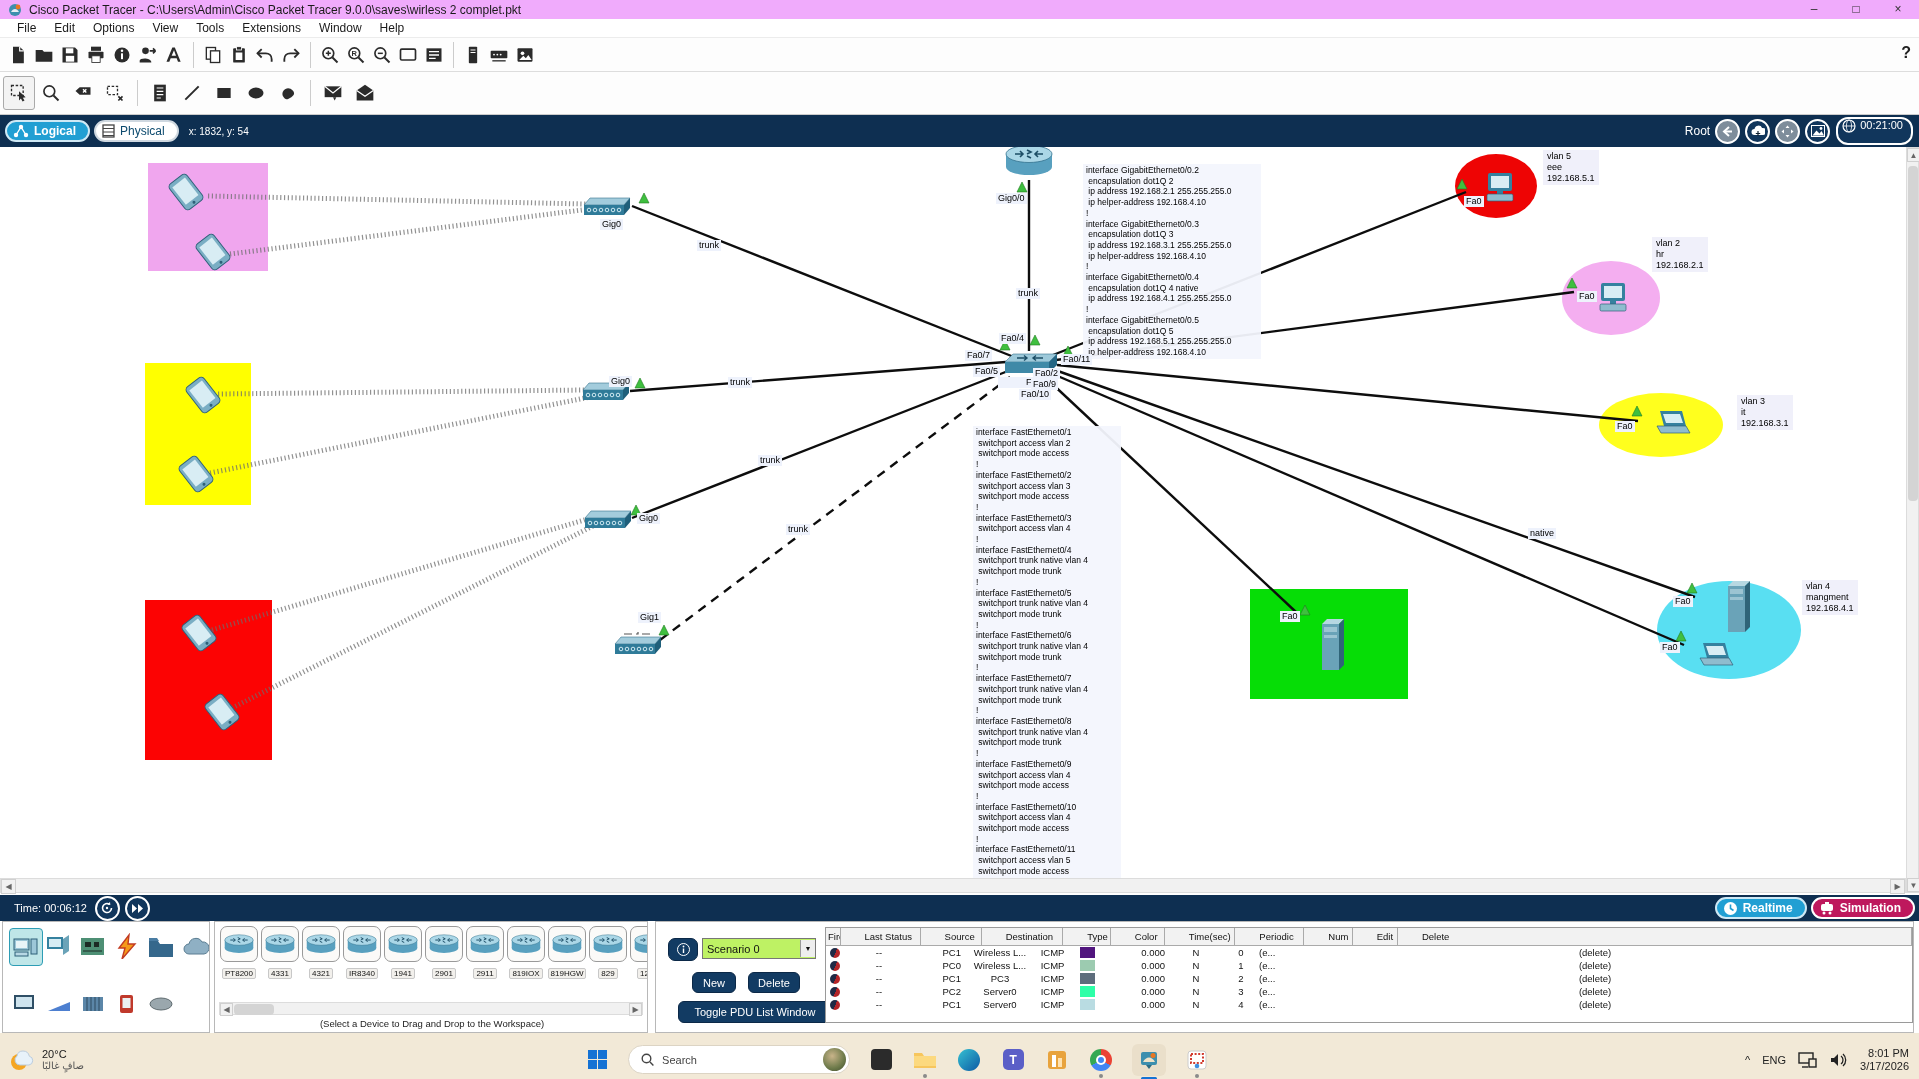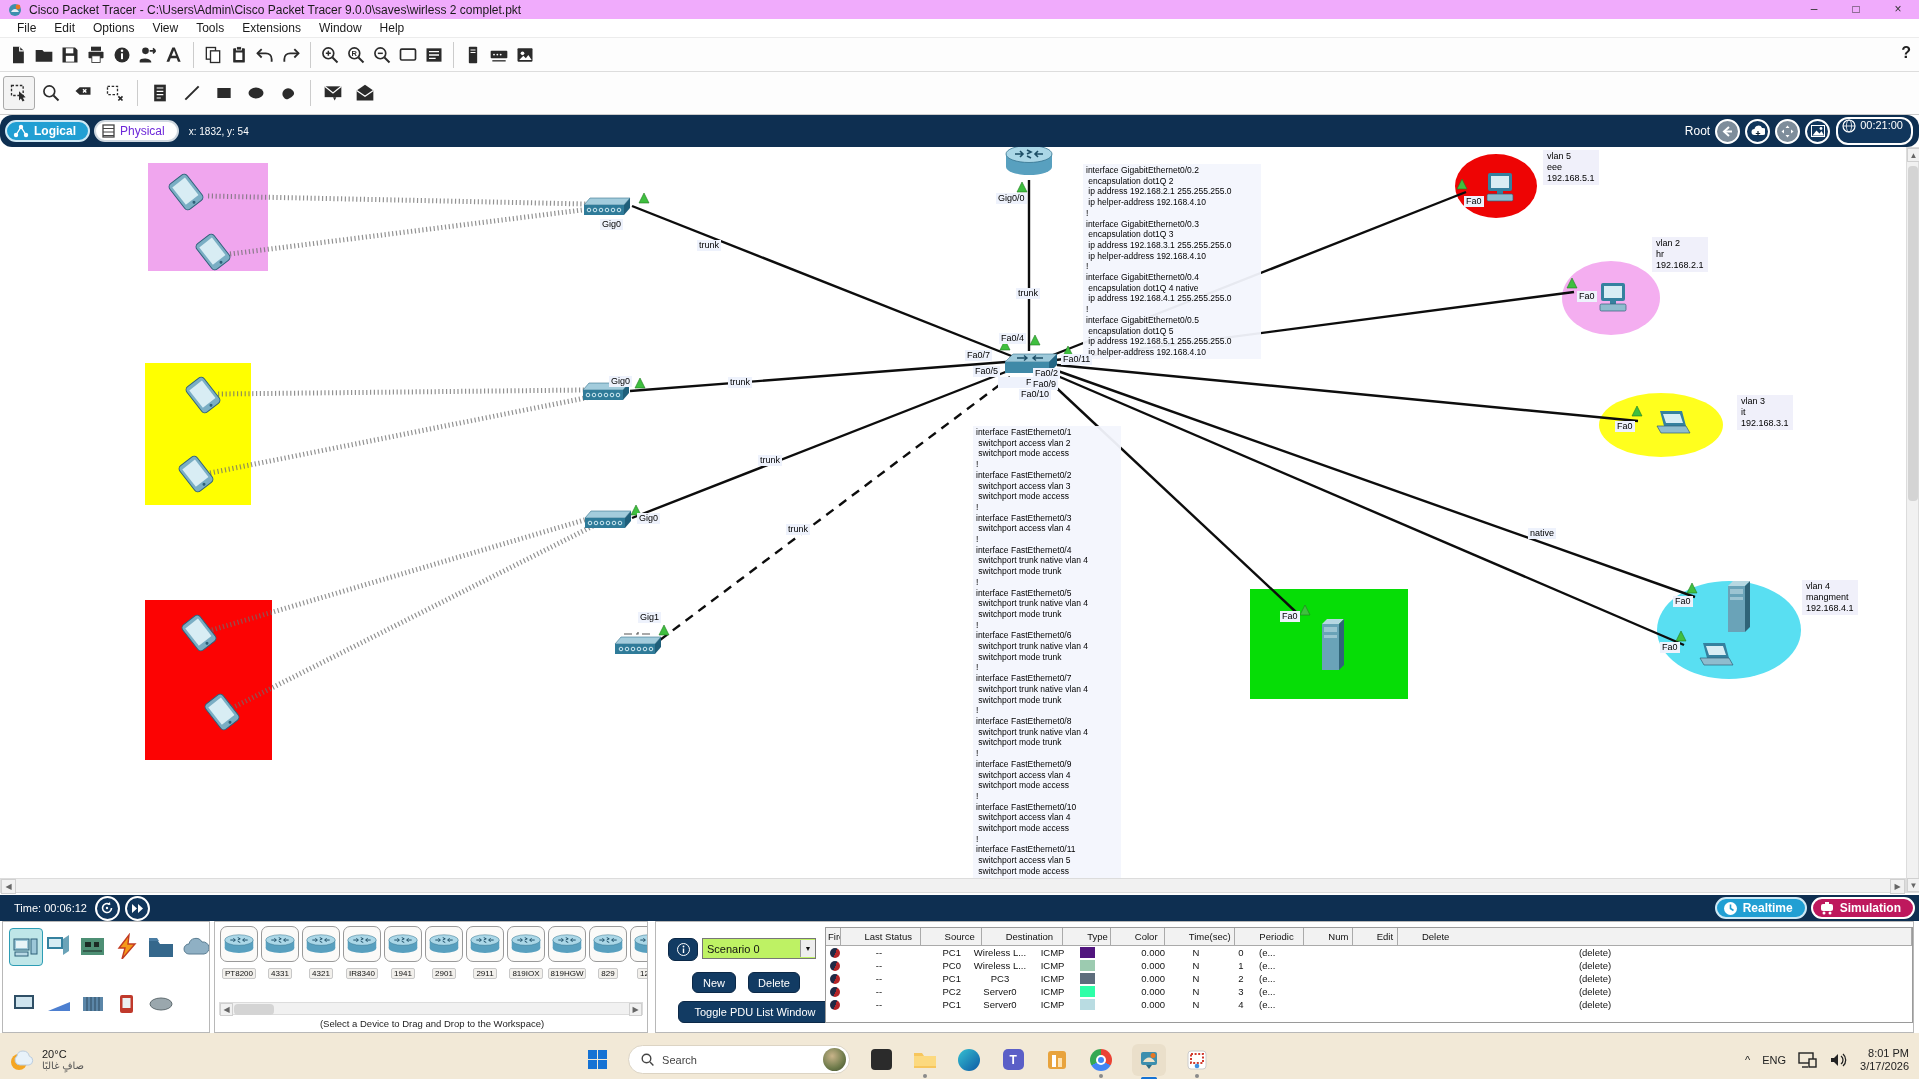--- a/index.html
+++ b/index.html
@@ -15,24 +15,24 @@
   .menu-item{font-size:12px;color:#1a1a1a;padding:0 9px;cursor:default;}
   
   #toolbar1{left:0;top:38px;width:1919px;height:34px;background:#fdfdfd;border-bottom:1px solid #ddd;display:flex;align-items:center;padding-left:5px;box-sizing:border-box;}
   #toolbar2{left:0;top:72px;width:1919px;height:43px;background:#fdfdfd;border-bottom:1px solid #ccc;display:flex;align-items:center;padding-left:3px;box-sizing:border-box;}
   .ticon{width:24px;height:24px;margin:0 0;display:flex;align-items:center;justify-content:center;border:1px solid transparent;border-radius:3px;}
   #toolbar2 .ticon{width:30px;height:32px;}
   .ticon.active{background:#f3f3f3;border:1px solid #aaa;}
   .tsep{width:1px;height:26px;background:#ccc;margin:0 6px;}
   #helpq{right:8px;top:44px;font-size:16px;font-weight:bold;color:#222;}
   
-  #lpbar{left:0;top:115px;width:1919px;height:32px;background:#0e2f51;display:flex;align-items:center;border-radius:12px;}
+  #lpbar{left:0;top:115px;width:1919px;height:32px;background:#0e2f51;display:flex;align-items:center;}
   .pill{height:22px;border-radius:12px;display:flex;align-items:center;gap:5px;padding:0 12px 0 6px;font-size:12px;font-weight:bold;box-sizing:border-box;}
   .pill.cyan{background:#219fd3;color:#fff;border:2px solid #cfe9f5;}
-  .pill.white{background:#fff;color:#6d28d9;border:2px solid #cfd8e0;font-weight:normal;}
+  .pill.white{background:#fff;color:#0c4a6e;border:2px solid #cfd8e0;font-weight:normal;}
   .pill.navy{background:#be185d;color:#fff;border:2px solid #fff;}
   #coords{color:#fff;font-size:10px;margin-left:10px;}
   .cbtn{width:25px;height:25px;border-radius:50%;border:2px solid #fff;box-sizing:border-box;display:flex;align-items:center;justify-content:center;margin-left:5px;}
   .cbtn.gray{background:#7e8d9b;}
   .cbtn.navy{background:#11365c;}
   #clockchip{display:flex;align-items:flex-start;gap:4px;background:#11365c;border:2px solid #fff;border-radius:12px;height:24px;padding:0 8px 0 4px;color:#fff;font-size:11px;margin-left:6px;}
   
   #canvas{left:0;top:147px;width:1906px;height:731px;background:#fff;overflow:hidden;}
   .zone{position:absolute;}
   #netsvg{position:absolute;left:0;top:0;pointer-events:none;}

